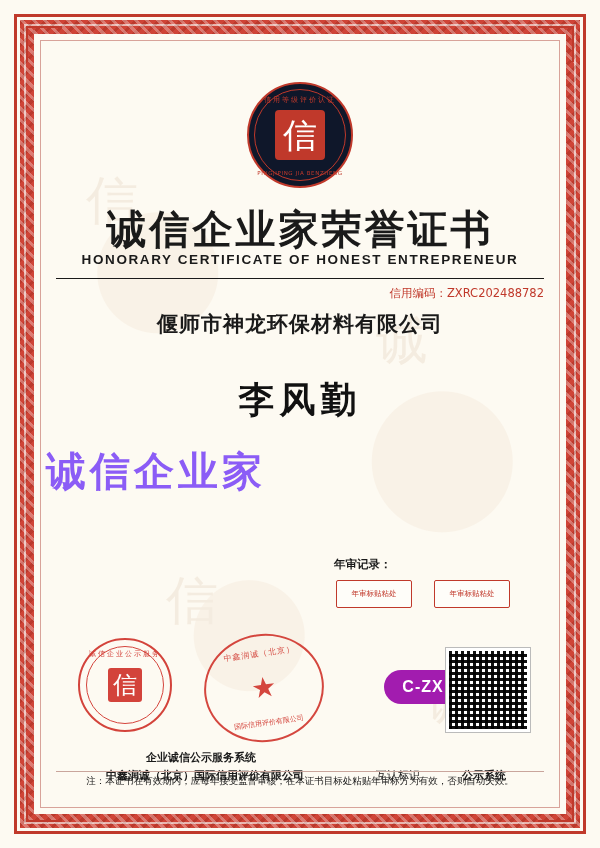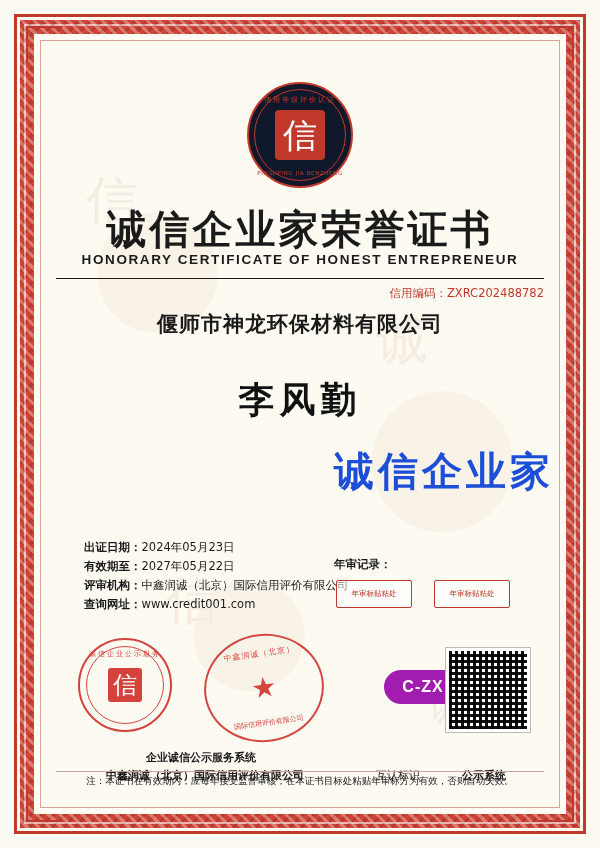--- a/index.html
+++ b/index.html
@@ -210,24 +210,24 @@
     font-size: 36px;
     font-weight: bold;
     color: #111;
     letter-spacing: 5px;
     font-family: "DejaVu Sans", sans-serif;
   }
 
   .award {
     position: absolute;
     left: 0; right: 0; top: 398px;
-    text-align: right;
+    text-align: left;
     font-size: 40px;
     font-weight: bold;
-    color: #1d4ed8;
+    color: #8b5cf6;
     letter-spacing: 4px;
     font-family: "DejaVu Sans", sans-serif;
   }
 
   
   .details {
     position: absolute;
     left: 38px; top: 492px;
     font-size: 11.5px;
     color: #1a1a1a;
@@ -445,34 +445,20 @@
 
     <div class="credit-code">
       <span>信用编码：</span><span>ZXRC202488782</span>
     </div>
 
     <div class="company">偃师市神龙环保材料有限公司</div>
 
     <div class="recipient">李风勤</div>
     <div class="award">诚信企业家</div>
 
-    <div class="details">
-      <div class="row">
-        <span class="lbl">出证日期：</span><span>2024年05月23日</span>
-      </div>
-      <div class="row">
-        <span class="lbl">有效期至：</span><span>2027年05月22日</span>
-      </div>
-      <div class="row">
-        <span class="lbl">评审机构：</span><span>中鑫润诚（北京）国际信用评价有限公司</span>
-      </div>
-      <div class="row">
-        <span class="lbl">查询网址：</span><span>www.credit001.com</span>
-      </div>
-    </div>
 
     <div class="annual">年审记录：</div>
     <div class="sticker s1">年审标贴粘处</div>
     <div class="sticker s2">年审标贴粘处</div>
 
     <div class="seals">
       <div class="seal-round">
         <div class="sr-top">诚信企业公示服务</div>
         <div class="sr-core">信</div>
       </div>

